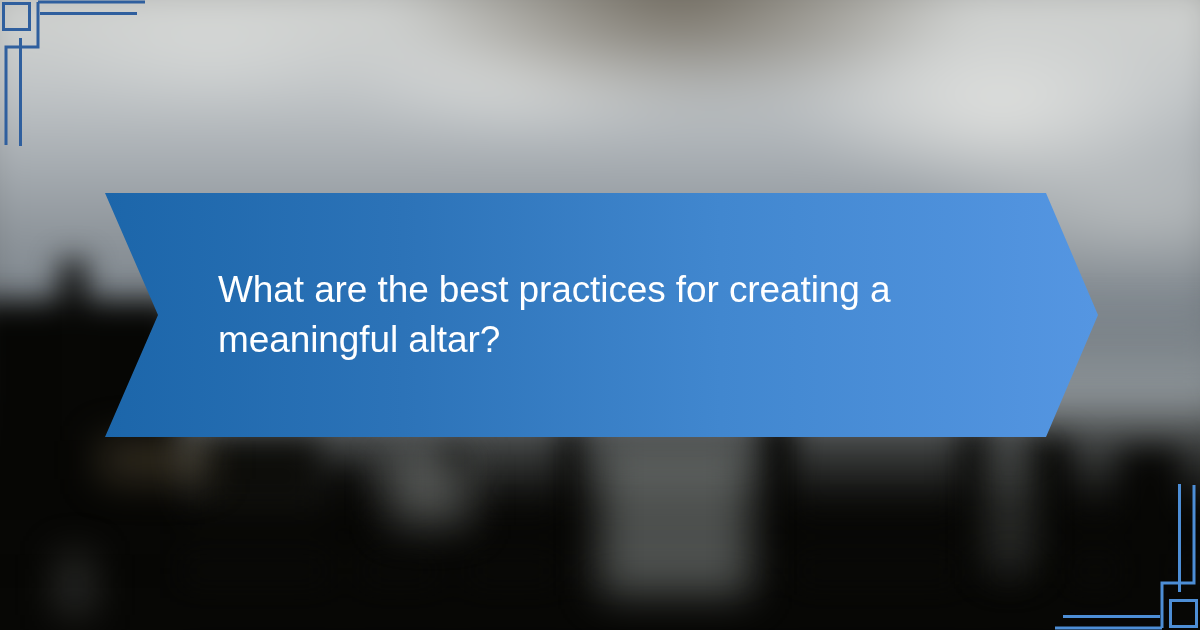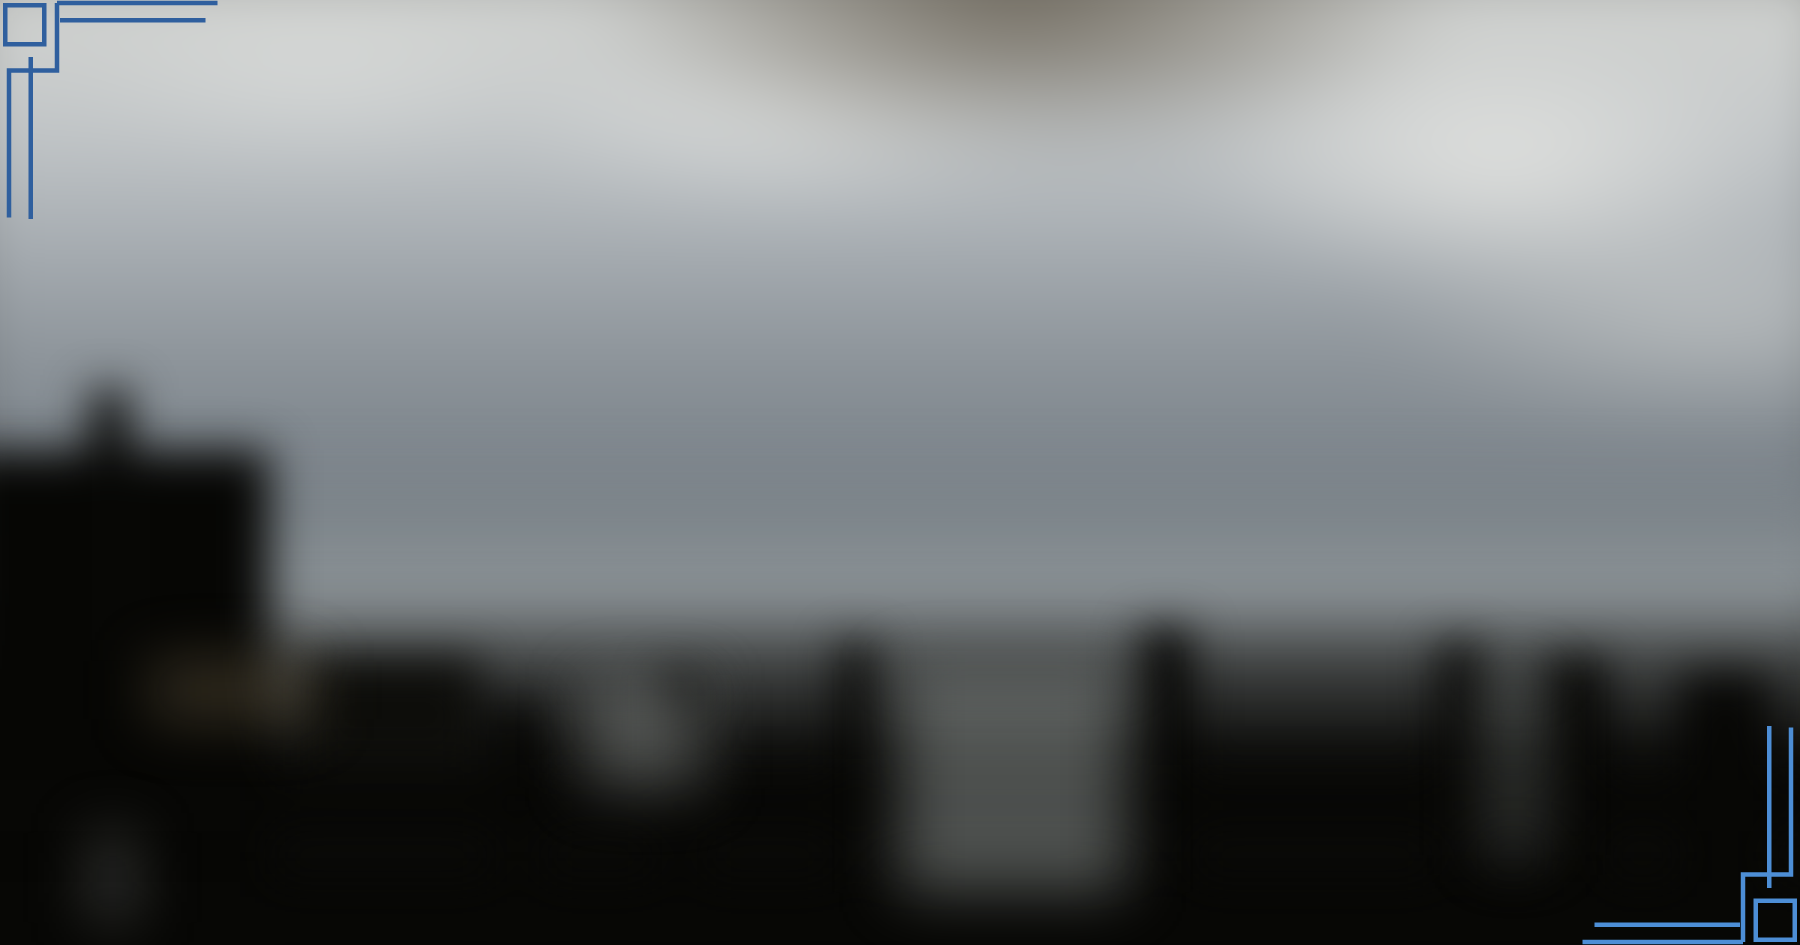--- a/index.html
+++ b/index.html
@@ -167,14 +167,17 @@
       <g stroke="#4d8ed6" fill="none">
         <rect x="1170.5" y="600.5" width="26" height="26" stroke-width="3"></rect>
         <path d="M1162 628 L1162 606 M1162 606 L1162 583 L1194 583 L1194 485" stroke-width="3"></path>
         <path d="M1162 628 L1055 628" stroke-width="3"></path>
         <path d="M1160 616.5 L1063 616.5" stroke-width="3"></path>
         <path d="M1179.5 592 L1179.5 484" stroke-width="3"></path>
       </g>
     </svg>
   </div>
 
+  <div class="banner">
+    <p class="banner-text">What are the best practices for creating a meaningful altar?</p>
+  </div>
 
 </div>
 
 </body></html>

